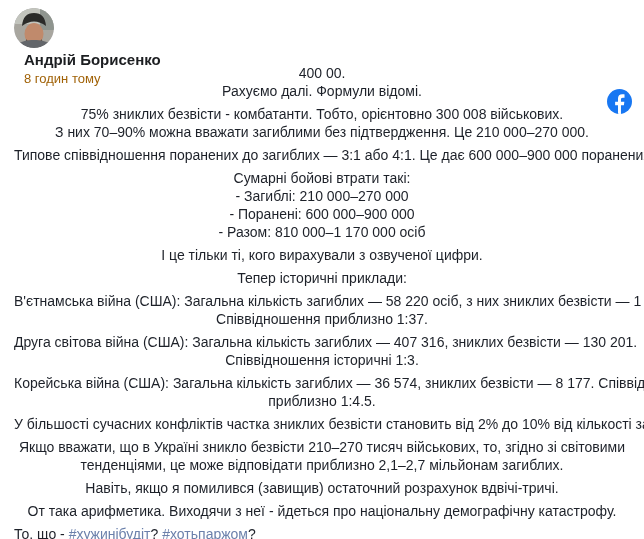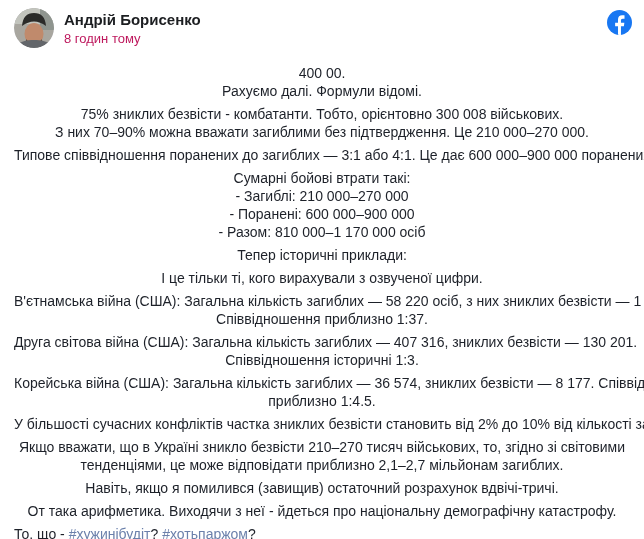--- a/index.html
+++ b/index.html
@@ -6,29 +6,29 @@
   body {
     width: 644px; height: 539px;
     background: #ffffff;
     font-family: "Liberation Sans", "DejaVu Sans", sans-serif;
     color: #1d2129;
     overflow: hidden;
   }
   .card { width: 644px; height: 539px; background: #ffffff; }
 
   
-  .header { display: flex; align-items: flex-start; padding: 8px 12px 0 14px; height: 44px; }
+  .header { display: flex; align-items: flex-start; padding: 8px 12px 0 14px; height: 44px; flex-direction: column; }
   .avatar {
     width: 40px; height: 40px; border-radius: 50%;
     overflow: hidden; flex: none; cursor: pointer; background: #d8dadf;
   }
   .avatar svg { display: block; width: 40px; height: 40px; }
   .meta { margin-left: 10px; padding-top: 3px; }
   .author { font-size: 15px; font-weight: bold; color: #1c1e21; line-height: 18px; cursor: pointer; }
-  .timestamp { font-size: 13px; color: #be185d; line-height: 16px; margin-top: 2px; cursor: pointer; }
+  .timestamp { font-size: 13px; color: #a16207; line-height: 16px; margin-top: 2px; cursor: pointer; }
   .fb-logo { margin-left: auto; width: 25px; height: 25px; margin-top: 2px; cursor: pointer; }
   .fb-logo svg { display: block; width: 25px; height: 25px; }
 
   
   .content { padding: 12px 14px 0 14px; font-size: 14px; line-height: 18px; overflow: hidden; }
   .para { margin: 0 0 5px 0; padding: 0; }
   .line { display: block; white-space: pre; text-align: center; }
   .final-line { margin: 0; }
   .hashtag { text-decoration: none; cursor: pointer; }
 </style>
@@ -80,24 +80,24 @@
       <p class="para">
         <span class="line">Типове співвідношення поранених до загиблих — 3:1 або 4:1. Це дає 600 000–900 000 поранених.</span>
       </p>
       <p class="para">
         <span class="line">Сумарні бойові втрати такі:</span>
         <span class="line">- Загиблі: 210 000–270 000</span>
         <span class="line">- Поранені: 600 000–900 000</span>
         <span class="line">- Разом: 810 000–1 170 000 осіб</span>
       </p>
       <p class="para">
-        <span class="line">Тепер історичні приклади:</span>
+        <span class="line">І це тільки ті, кого вирахували з озвученої цифри.</span>
       </p>
       <p class="para">
-        <span class="line">І це тільки ті, кого вирахували з озвученої цифри.</span>
+        <span class="line">Тепер історичні приклади:</span>
       </p>
       <p class="para">
         <span class="line">В'єтнамська війна (США): Загальна кількість загиблих — 58 220 осіб, з них зниклих безвісти — 1 584.</span>
         <span class="line">Співвідношення приблизно 1:37.</span>
       </p>
       <p class="para">
         <span class="line">Друга світова війна (США): Загальна кількість загиблих — 407 316, зниклих безвісти — 130 201.</span>
         <span class="line">Співвідношення історичні 1:3.</span>
       </p>
       <p class="para">

